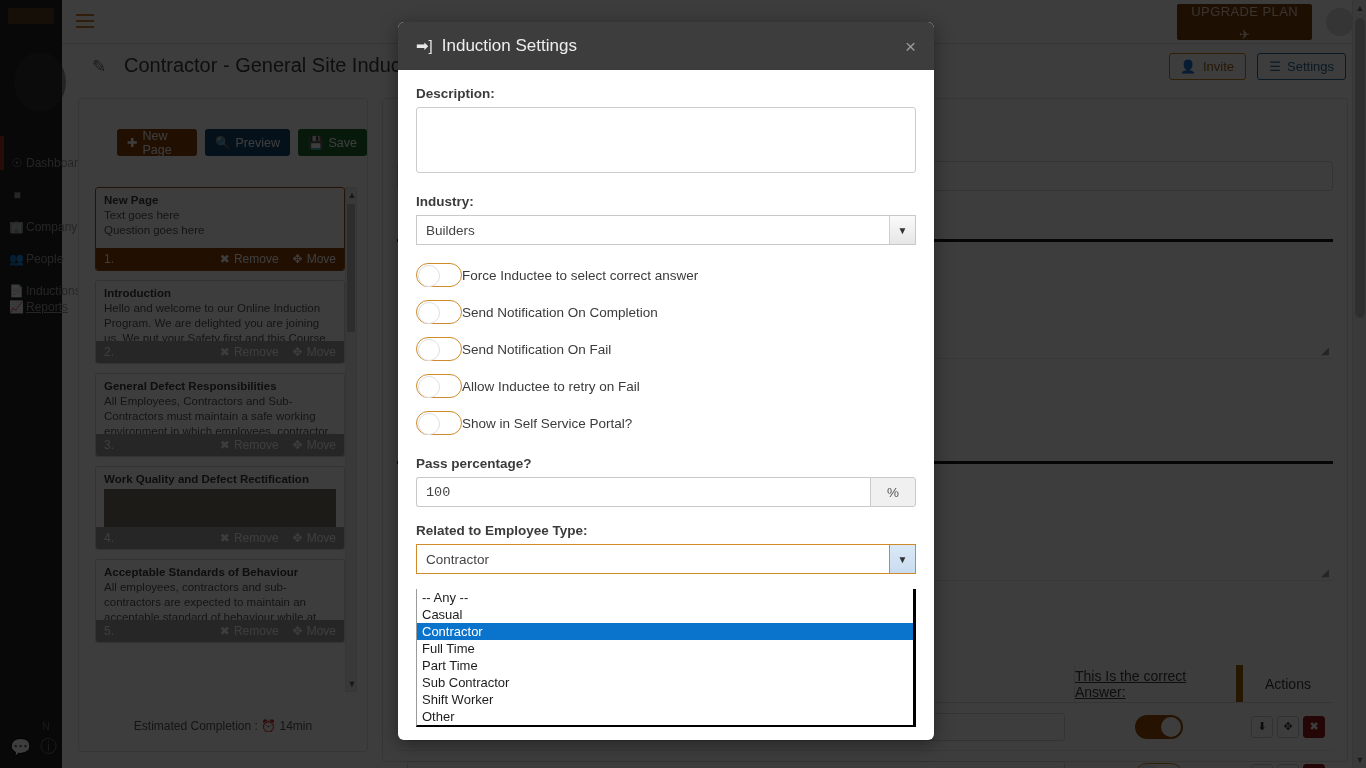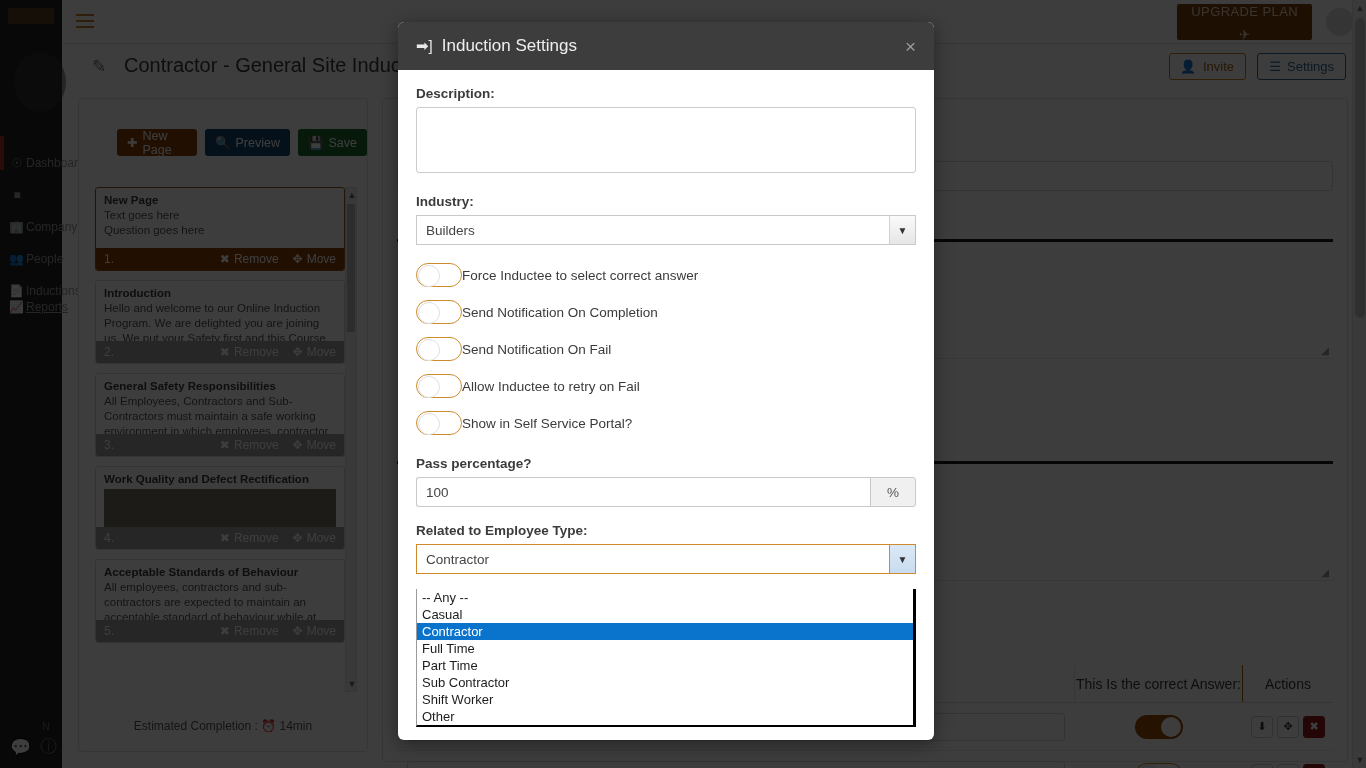--- a/index.html
+++ b/index.html
@@ -139,21 +139,21 @@
   }
   .rte-area {
     position: absolute; left: 14px; right: 14px; height: 88px;
     border-bottom: 1px solid #e8e8e8;
   }
   .rte-resize { position: absolute; right: 4px; bottom: 2px; font-size: 10px; color: #999; }
   .ans-table { position: absolute; left: 14px; right: 14px; top: 566px; bottom: 6px; }
   .ans-head { display: flex; height: 38px; border-bottom: 1px solid #dcdcdc; }
   .ans-head div { font-size: 14px; color: #3a3a3a; display: flex; align-items: center; }
   .th-ans { flex: 1; border-right: 1px solid #e4e4e4; padding-left: 10px; }
-  .th-correct { width: 168px; justify-content: center; border-right: 1px solid #a16207; }
+  .th-correct { width: 168px; justify-content: center; border-right: 7px solid #a16207; text-decoration: underline; }
   .th-actions { width: 90px; justify-content: center; }
   .ans-row { display: flex; height: 48px; border-bottom: 1px solid #ececec; align-items: center; }
   .ans-input { flex: 1; margin: 0 10px; height: 28px; border: 1px solid #d6d6d6; border-radius: 3px; }
   .ans-correct { width: 168px; display: flex; justify-content: center; }
   .ans-actions { width: 90px; display: flex; justify-content: center; gap: 4px; }
   .mini-btn {
     width: 22px; height: 22px; border: 1px solid #ccc; border-radius: 3px;
     background: #fff; font-size: 11px; color: #333;
     display: flex; align-items: center; justify-content: center; cursor: pointer;
   }
@@ -250,21 +250,21 @@
     content: ''; position: absolute; left: 1px; top: 1px;
     width: 20px; height: 20px; border-radius: 50%;
     background: #ffffff; border: 1px solid #e0e0e0;
   }
   .toggle-label { font-size: 13.5px; color: #3b3b3b; margin-left: 0; }
 
   .pct-row { display: flex; width: 100%; }
   .pct-input {
     flex: 1; height: 30px; border: 1px solid #c9c9c9; border-right: none;
     border-radius: 3px 0 0 3px; font-size: 13.5px; color: #444;
-    padding: 0 9px; font-family: Liberation Sans, sans-serif; outline: none;
+    padding: 0 9px; font-family: Liberation Mono, monospace; outline: none;
   }
   .pct-suffix {
     width: 46px; height: 30px; border: 1px solid #c9c9c9; border-radius: 0 3px 3px 0;
     background: #f0f0f0; font-size: 13.5px; color: #555;
     display: flex; align-items: center; justify-content: center;
   }
 
   
   .dropdown-list {
     position: absolute; left: 18px; top: 567px; width: 500px;
@@ -385,21 +385,21 @@
                 <span>Remove</span>
               </span>
             <span class="pc-act">
                 <span>✥</span>
                 <span>Move</span>
               </span>
           </div>
         </div>
 
         <div class="page-card">
-          <div class="pc-title">General Safety Responsibilities</div>
+          <div class="pc-title">General Defect Responsibilities</div>
           <div class="pc-body">All Employees, Contractors and Sub-Contractors must maintain a safe working environment in which employees, contractor, sub-contractors, as</div>
           <div class="pc-foot">
             <span class="pc-num">3.</span>
             <span class="pc-act">
                 <span>✖</span>
                 <span>Remove</span>
               </span>
             <span class="pc-act">
                 <span>✥</span>
                 <span>Move</span>

